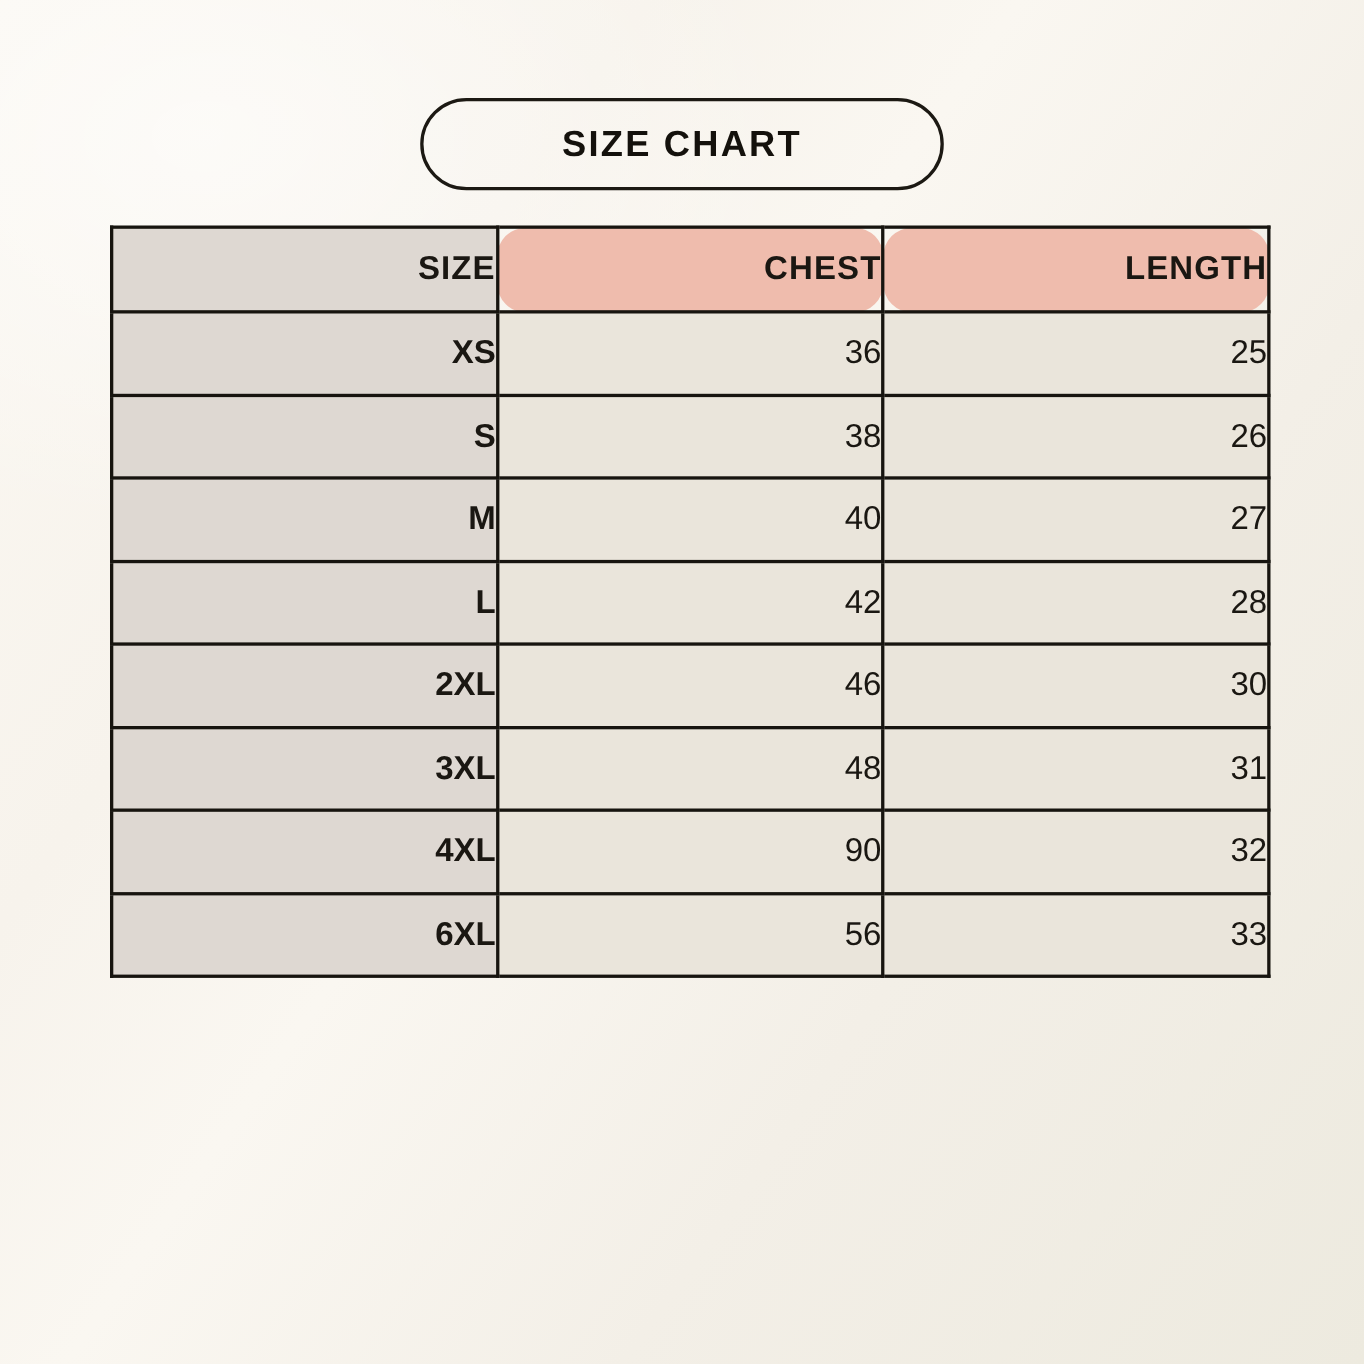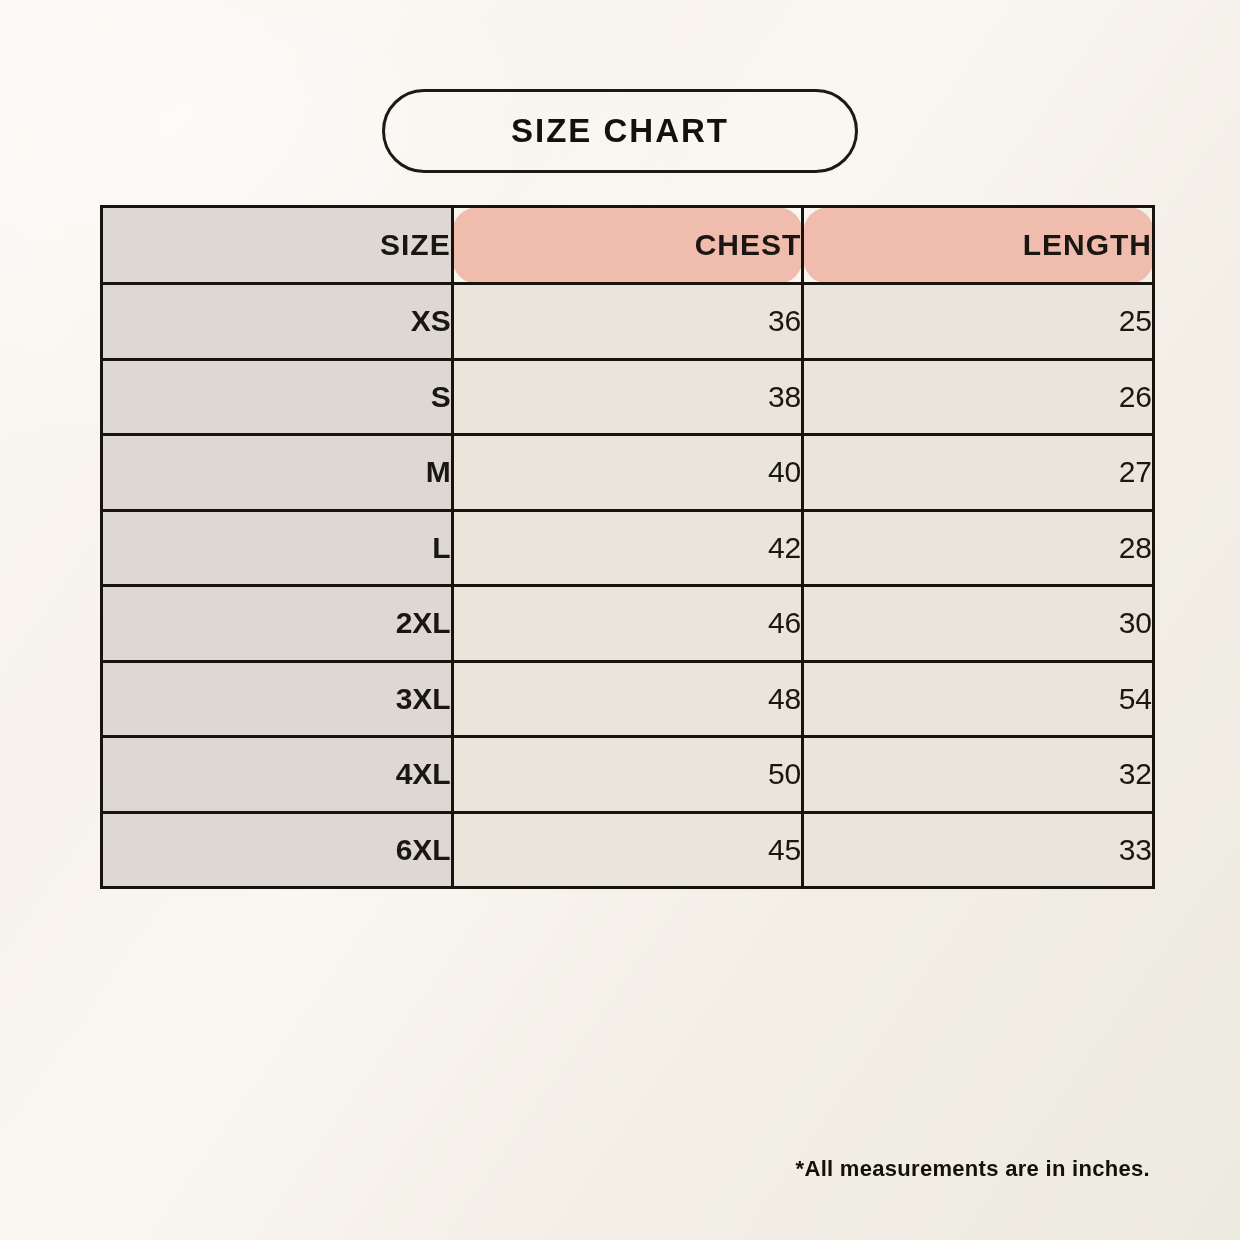--- a/index.html
+++ b/index.html
@@ -113,30 +113,29 @@
         <td class="cell-val">28</td>
       </tr>
       <tr>
         <td class="cell-size">2XL</td>
         <td class="cell-val">46</td>
         <td class="cell-val">30</td>
       </tr>
       <tr>
         <td class="cell-size">3XL</td>
         <td class="cell-val">48</td>
-        <td class="cell-val">54</td>
+        <td class="cell-val">31</td>
       </tr>
       <tr>
         <td class="cell-size">4XL</td>
-        <td class="cell-val">50</td>
+        <td class="cell-val">90</td>
         <td class="cell-val">32</td>
       </tr>
       <tr>
         <td class="cell-size">6XL</td>
-        <td class="cell-val">45</td>
+        <td class="cell-val">56</td>
         <td class="cell-val">33</td>
       </tr>
     </tbody>
   </table>
 
-  <div class="footnote">*All measurements are in inches.</div>
 
 </div>
 
 </body></html>

